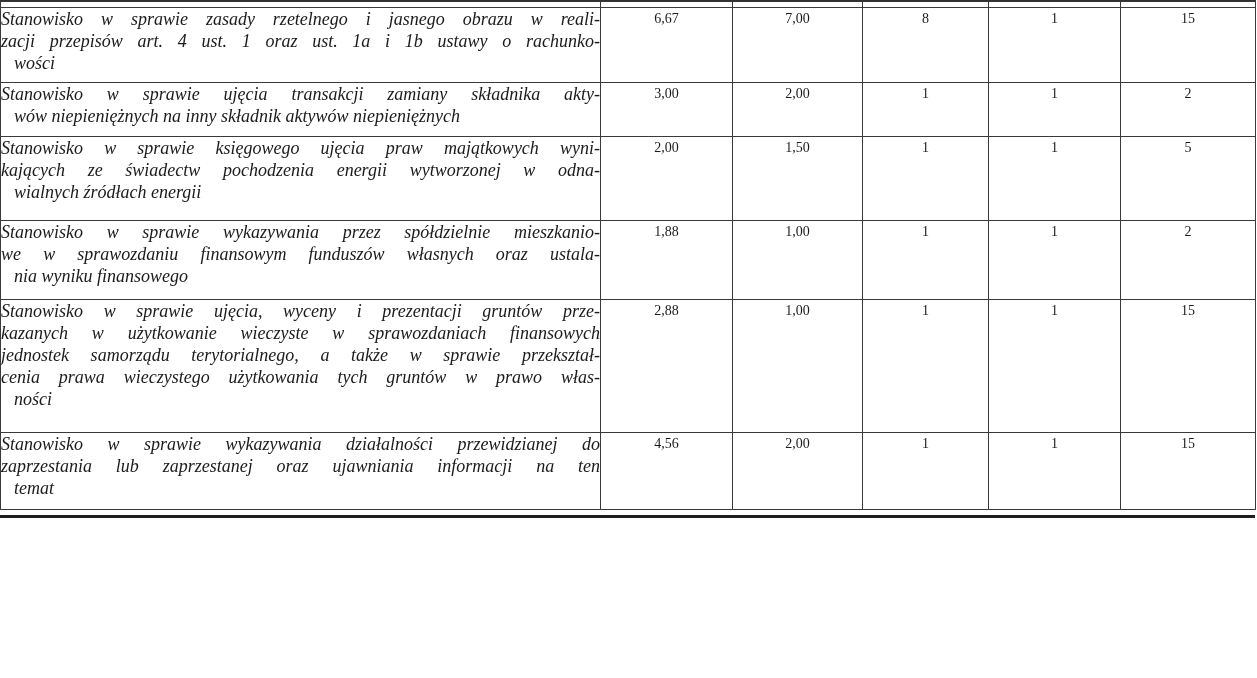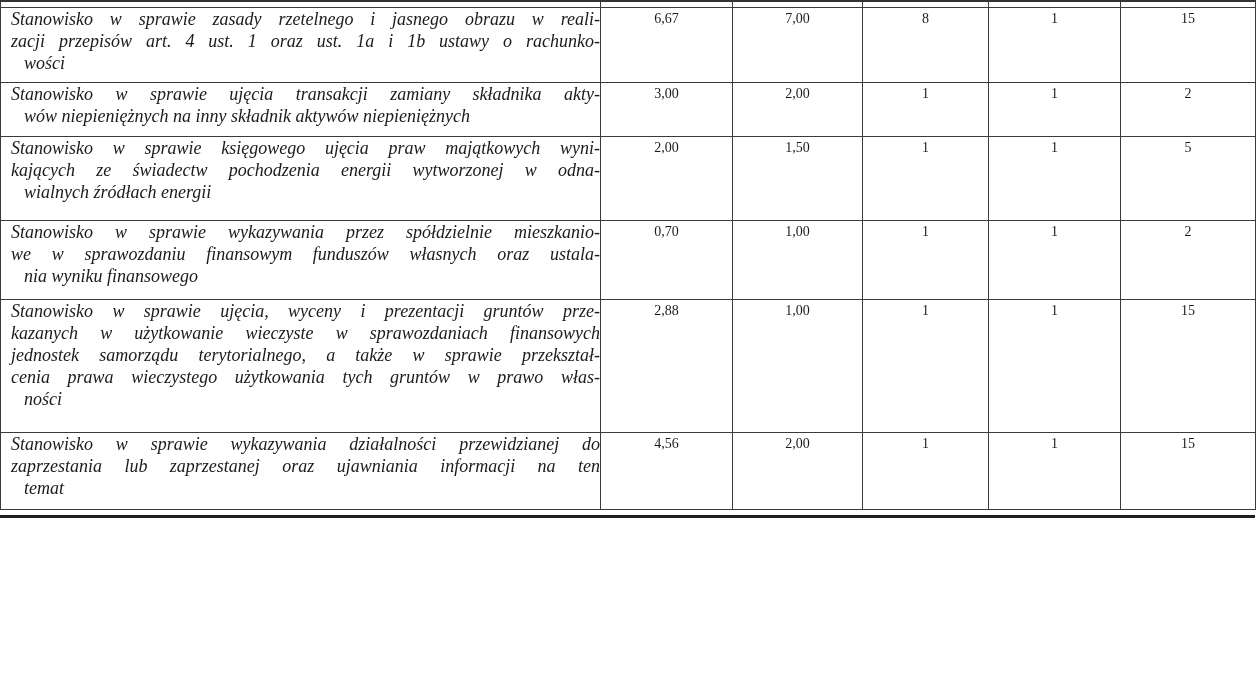--- a/index.html
+++ b/index.html
@@ -46,21 +46,20 @@
   td.c-num {
     text-align: center;
     font-size: 14px;
     line-height: 22px;
     padding-top: 3px;
   }
   .jline {
     text-align: justify;
     text-align-last: justify;
     white-space: normal;
-    padding-left: 10px;
   }
   .jline.last {
     text-align: left;
     text-align-last: left;
     margin-left: 13px;
   }
   
   .row-1 { height: 75px; }
   .row-2 { height: 38px; }
   .row-3 { height: 54px; }
@@ -133,21 +132,21 @@
           <td class="c-num">1</td>
           <td class="c-num">1</td>
           <td class="c-num">5</td>
         </tr>
         <tr class="row-6">
           <td class="c-label">
             <div class="jline">Stanowisko w sprawie wykazywania przez spółdzielnie mieszkanio-</div>
             <div class="jline">we w sprawozdaniu finansowym funduszów własnych oraz ustala-</div>
             <div class="jline last">nia wyniku finansowego</div>
           </td>
-          <td class="c-num">0,70</td>
+          <td class="c-num">1,88</td>
           <td class="c-num">1,00</td>
           <td class="c-num">1</td>
           <td class="c-num">1</td>
           <td class="c-num">2</td>
         </tr>
         <tr class="row-7">
           <td class="c-label">
             <div class="jline">Stanowisko w sprawie ujęcia, wyceny i prezentacji gruntów prze-</div>
             <div class="jline">kazanych w użytkowanie wieczyste w sprawozdaniach finansowych</div>
             <div class="jline">jednostek samorządu terytorialnego, a także w sprawie przekształ-</div>

